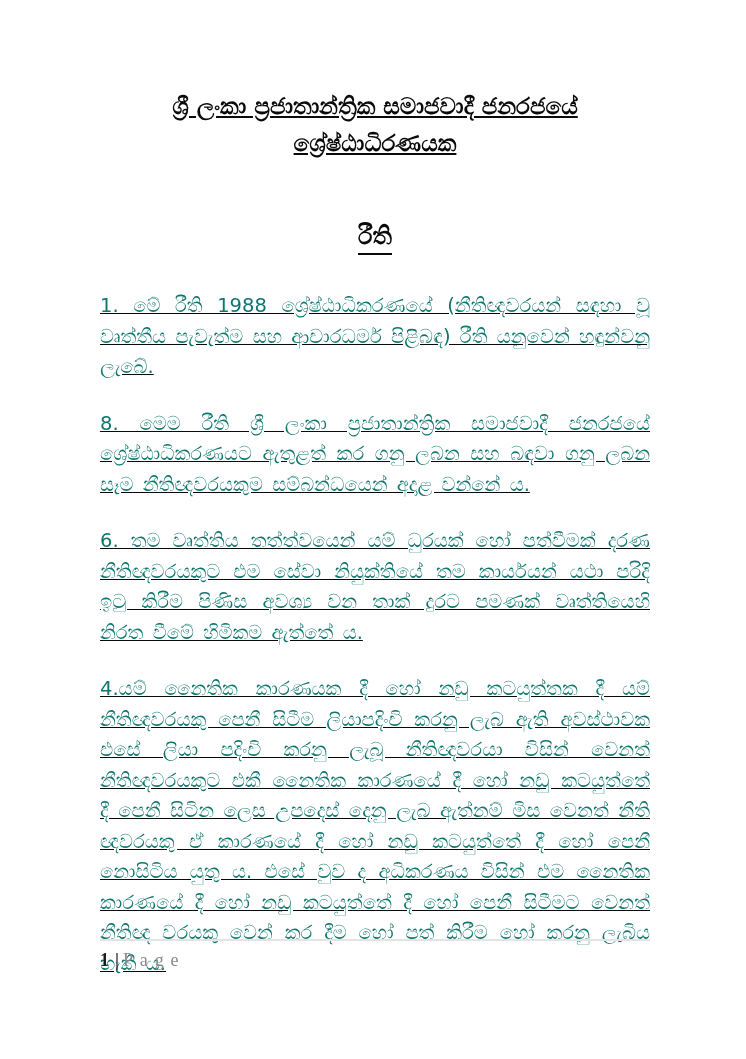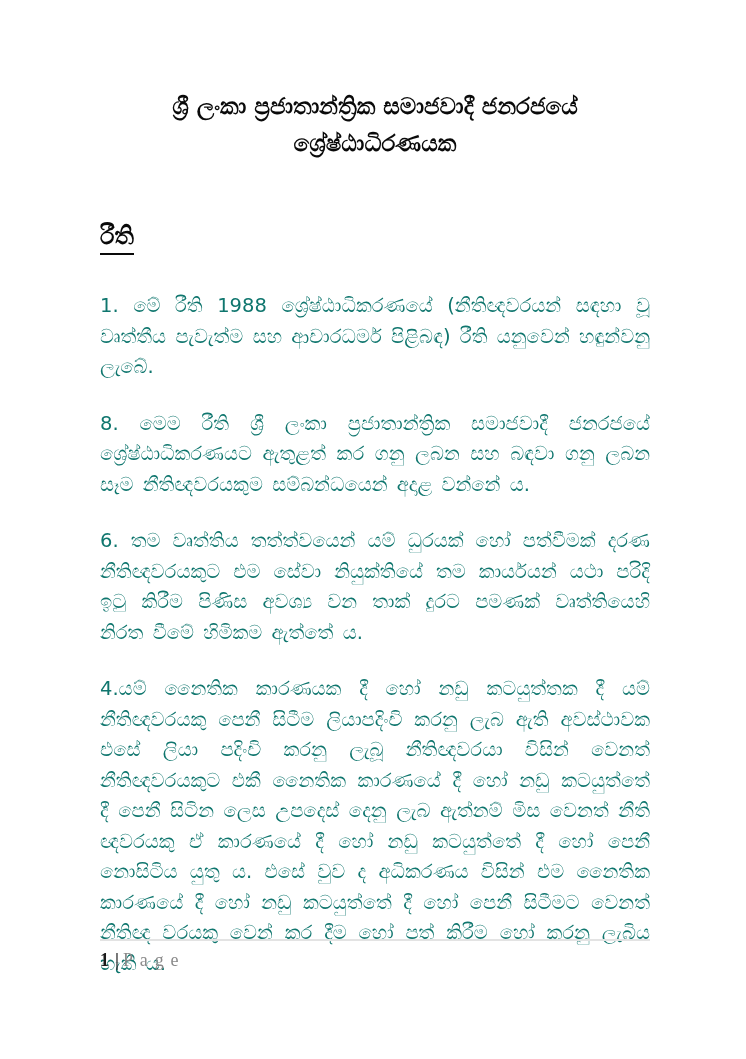--- a/index.html
+++ b/index.html
@@ -15,31 +15,32 @@
   .page {
     position: absolute;
     inset: 0;
     background: #ffffff;
   }
   .content {
     position: absolute;
     left: 100px;
     right: 96px;
     top: 0;
+    text-decoration: underline;
   }
   .doc-title {
     margin-top: 88px;
     text-align: center;
     font-weight: bold;
     font-size: 23px;
     line-height: 37px;
   }
   .section-heading-wrap {
     margin-top: 58px;
-    text-align: left;
+    text-align: center;
   }
   .section-heading {
     display: inline-block;
     font-weight: bold;
     font-size: 24px;
     line-height: 32px;
     border-bottom: 2px solid #0a0a0a;
     padding-bottom: 1px;
   }
   .rules-list {

